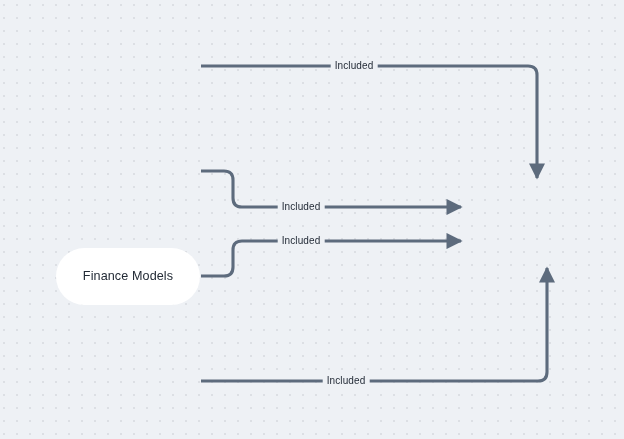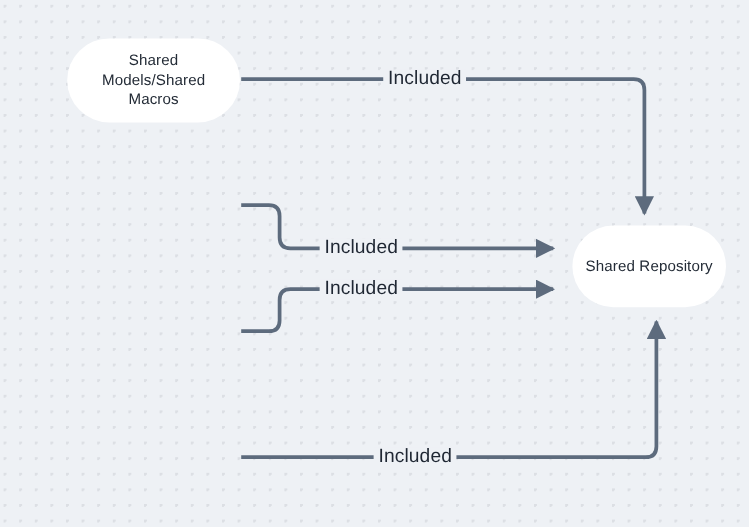--- a/index.html
+++ b/index.html
@@ -47,21 +47,21 @@
   .node-label {
     display: block;
     padding: 0 10px;
     white-space: pre-line;
   }
   .edge-label {
     position: absolute;
     transform: translate(-50%, -50%);
     background: #eef1f5;
     color: #1f2733;
-    font-size: 16px;
+    font-size: 10px;
     line-height: 13px;
     letter-spacing: 0.1px;
     padding: 1px 4px 2px 4px;
     white-space: nowrap;
   }
 </style>
 </head>
 <body>
 
 <div id="canvas">
@@ -78,32 +78,27 @@
       <path d="M 201 66 L 528 66 Q 537 66 537 75 L 537 178" marker-end="url(#arrow)"></path>
 
       <path d="M 201 171 L 224 171 Q 233 171 233 180 L 233 198 Q 233 207 242 207 L 461 207" marker-end="url(#arrow)"></path>
 
       <path d="M 201 276 L 224 276 Q 233 276 233 267 L 233 250 Q 233 241 242 241 L 461 241" marker-end="url(#arrow)"></path>
 
       <path d="M 201 381 L 538 381 Q 547 381 547 372 L 547 268" marker-end="url(#arrow)"></path>
     </g>
   </svg>
 
-  <div class="node" style="left:56px; top:32px; width:144px; height:70px;">
-    <span class="node-label">Shared
-Models/Shared
-Macros</span>
+
+
+  <div class="node" style="left:56px; top:248px; width:144px; height:57px;">
+    <span class="node-label">Finance Models</span>
   </div>
 
 
-
-
-  <div class="node" style="left:477px; top:188px; width:128px; height:68px;">
-    <span class="node-label">Shared Repository</span>
-  </div>
 
   <div class="edge-label" style="left:354px; top:66px;">Included</div>
 
   <div class="edge-label" style="left:301px; top:207px;">Included</div>
 
   <div class="edge-label" style="left:301px; top:241px;">Included</div>
 
   <div class="edge-label" style="left:346px; top:381px;">Included</div>
 
 </div>

